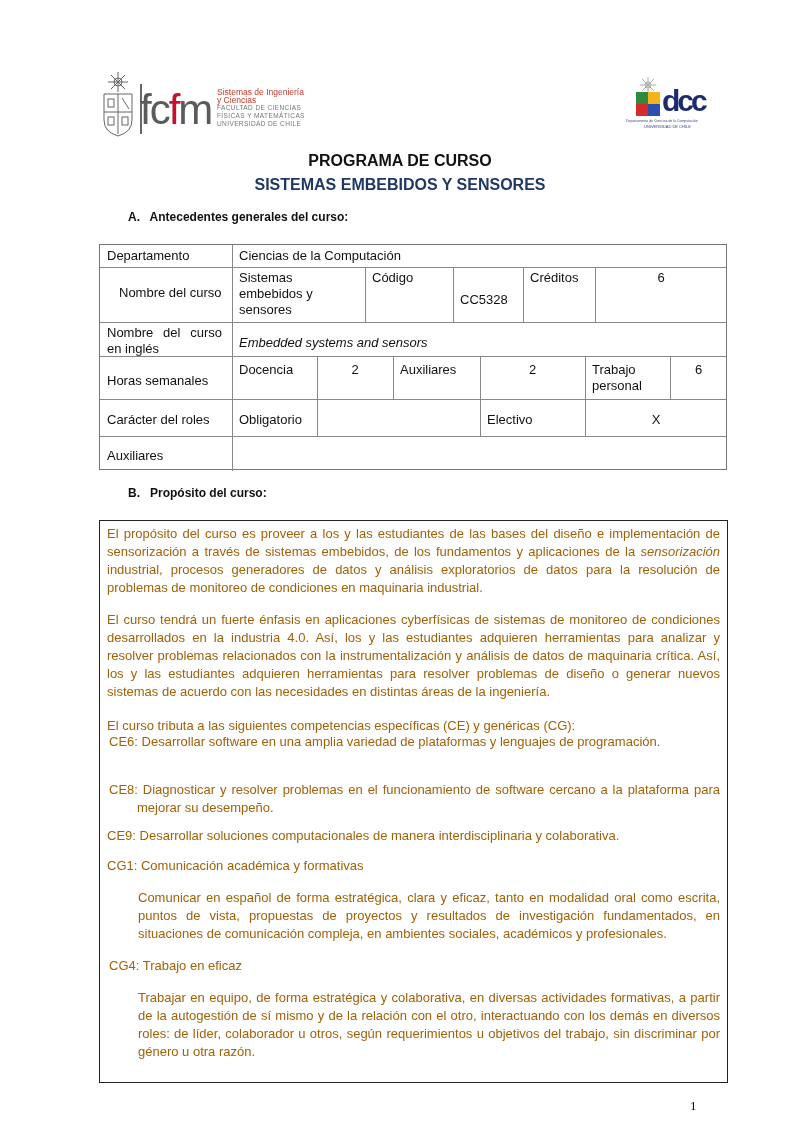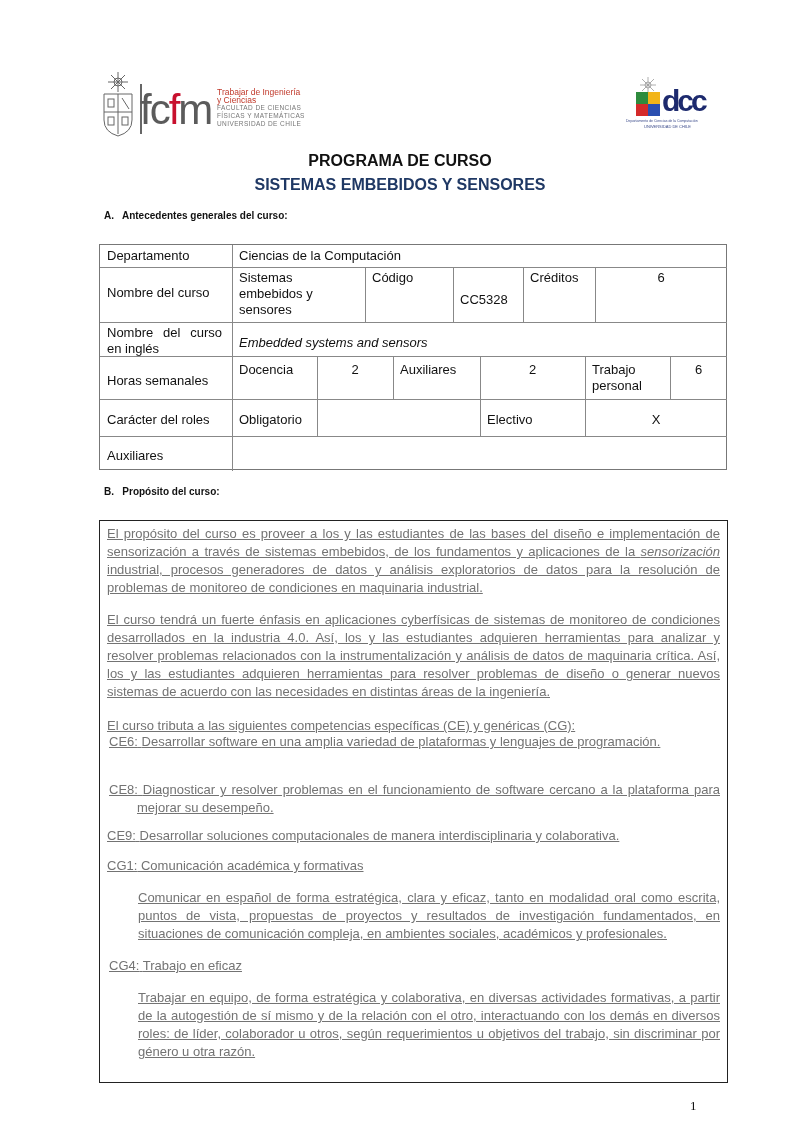--- a/index.html
+++ b/index.html
@@ -20,35 +20,35 @@
   .logo-dcc { left: 626px; top: 76px; width: 90px; height: 56px; }
   .dcc-shield { left: 10px; top: 16px; width: 24px; height: 24px; display: grid; grid-template-columns: 1fr 1fr; grid-template-rows: 1fr 1fr; }
   .dcc-word { left: 36px; top: 8px; font-size: 30px; font-weight: bold; color: #1d2a6e; letter-spacing: -3px; font-family: "Liberation Sans", sans-serif; }
   .dcc-sub1 { left: 0; top: 43px; width: 110px; font-size: 3.5px; color: #3a4a8a; }
   .dcc-sub2 { left: 18px; top: 48px; font-size: 4px; color: #3a4a8a; }
 
   
   .title1 { left: 0; width: 800px; top: 152px; text-align: center; font-weight: bold; font-size: 16px; color: #111; }
   .title2 { left: 0; width: 800px; top: 176px; text-align: center; font-weight: bold; font-size: 16px; color: #1f3864; }
 
-  .section { font-weight: bold; font-size: 10px; }
+  .section { font-weight: bold; font-size: 12px; margin-left: 24px; }
   .secA { left: 104px; top: 210px; }
   .secB { left: 104px; top: 486px; }
 
   
   .tbl { left: 99px; top: 244px; width: 628px; height: 226px; border: 1px solid #777; box-sizing: border-box; }
   .cell { position: absolute; box-sizing: border-box; font-size: 13px; line-height: 16px; padding: 3px 7px; color: #111; }
   .hl { position: absolute; height: 1px; background: #888; }
   .vl { position: absolute; width: 1px; background: #888; }
   .center { text-align: center; }
   .ital { font-style: italic; }
 
   
   .box { left: 99px; top: 520px; width: 629px; height: 563px; border: 1px solid #222; box-sizing: border-box; }
-  .p { position: absolute; font-size: 13px; line-height: 18px; text-align: justify; color: #737373; text-decoration: underline; }
+  .p { position: absolute; font-size: 13px; line-height: 18px; text-align: justify; color: #a16207; }
   .pagenum { left: 690px; top: 1098px; font-size: 13px; font-family: "Liberation Serif", serif; }
 </style>
 </head>
 <body>
 
 <div class="abs logo-fcfm">
   <svg class="abs crest" viewBox="0 0 36 66">
     <g stroke="#666" stroke-width="1" fill="none">
       <circle cx="18" cy="10" r="4"></circle>
       <line x1="18" y1="0" x2="18" y2="20"></line>
@@ -60,21 +60,21 @@
         <line x1="4" y1="40" x2="32" y2="40"></line>
       <rect x="8" y="27" width="6" height="8"></rect>
         <line x1="22" y1="26" x2="29" y2="37"></line>
       <rect x="8" y="45" width="6" height="8"></rect>
         <rect x="22" y="45" width="6" height="8"></rect>
     </g>
   </svg>
   <div class="abs fcfm-sep"></div>
   <div class="abs fcfm-word">fc<span class="red">f</span>m</div>
   <div class="abs fcfm-text">
-    <div class="r">Trabajar de Ingeniería</div>
+    <div class="r">Sistemas de Ingeniería</div>
     <div class="r">y Ciencias</div>
     <div class="g">FACULTAD DE CIENCIAS</div>
     <div class="g">FÍSICAS Y MATEMÁTICAS</div>
     <div class="g">UNIVERSIDAD DE CHILE</div>
   </div>
 </div>
 
 <div class="abs logo-dcc">
   <svg class="abs" style="left:10px;top:0;width:24px;height:16px" viewBox="0 0 24 16">
     <g stroke="#999" stroke-width="0.8">
@@ -116,21 +116,21 @@
   <div class="vl" style="left:495px;top:22px;height:55px"></div>
   <div class="vl" style="left:217px;top:111px;height:80px"></div>
   <div class="vl" style="left:293px;top:111px;height:43px"></div>
   <div class="vl" style="left:380px;top:111px;height:80px"></div>
   <div class="vl" style="left:485px;top:111px;height:80px"></div>
   <div class="vl" style="left:570px;top:111px;height:43px"></div>
 
   <div class="cell" style="left:0;top:0;width:132px">Departamento</div>
   <div class="cell" style="left:132px;top:0;width:495px">Ciencias de la Computación</div>
 
-  <div class="cell" style="left:0;top:37px;width:132px">Nombre del curso</div>
+  <div class="cell" style="left:12px;top:37px;width:132px">Nombre del curso</div>
   <div class="cell" style="left:132px;top:22px;width:133px;padding-right:30px">Sistemas embebidos y sensores</div>
   <div class="cell" style="left:265px;top:22px;width:88px">Código</div>
   <div class="cell" style="left:353px;top:44px;width:70px">CC5328</div>
   <div class="cell" style="left:423px;top:22px;width:72px">Créditos</div>
   <div class="cell center" style="left:495px;top:22px;width:132px">6</div>
 
   <div class="cell" style="left:0;top:77px;width:132px;text-align:justify;padding-right:10px">Nombre del curso en inglés</div>
   <div class="cell ital" style="left:132px;top:87px;width:495px">Embedded systems and sensors</div>
 
   <div class="cell" style="left:0;top:125px;width:132px">Horas semanales</div>

